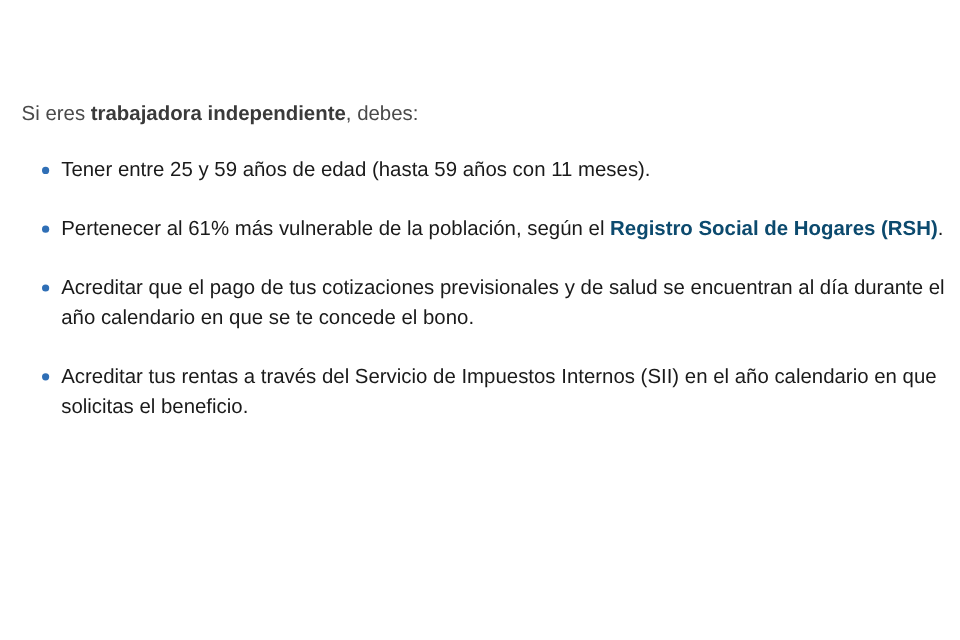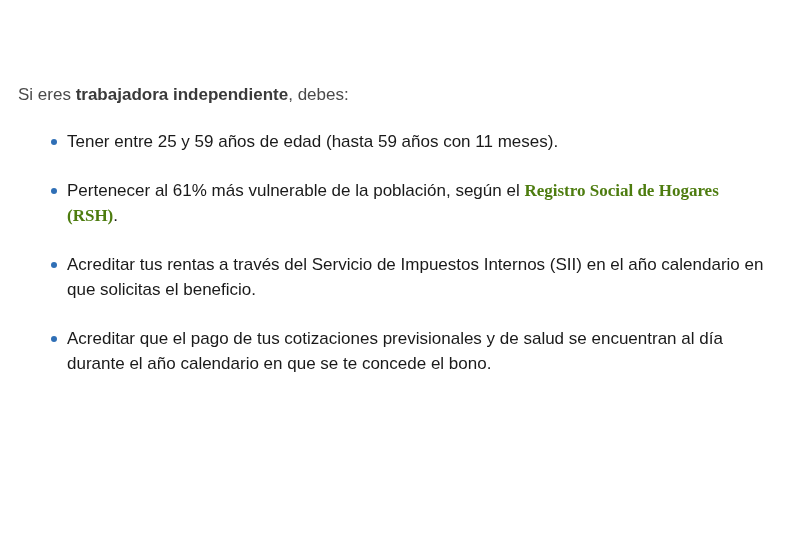--- a/index.html
+++ b/index.html
@@ -25,21 +25,21 @@
       line-height: 25px;
       color: #4a4a4a;
       margin: 0 0 22px 0;
     }
     .intro b {
       color: #3a3a3a;
       font-weight: bold;
     }
     ul.reqs {
       list-style: none;
-      margin: 16px;
+      margin: 0;
       padding: 0;
     }
     ul.reqs li {
       position: relative;
       padding-left: 33px;
       font-size: 17px;
       line-height: 25px;
       color: #1a1a1a;
       margin-bottom: 24px;
     }
@@ -47,37 +47,36 @@
       position: absolute;
       left: 17px;
       top: 10px;
       width: 6px;
       height: 6px;
       border-radius: 50%;
       background: #2f6fb6;
     }
     ul.reqs li b {
       font-weight: bold;
-      color: #4d7c0f;
-      font-family: Liberation Serif, serif;
+      color: #0c4a6e;
     }
   </style>
 </head>
 <body>
 
 <div class="content">
   <p class="intro"><span>Si eres </span><b>trabajadora independiente</b><span>, debes:</span></p>
 
   <ul class="reqs">
     <li>
       <span class="bullet"></span><span>Tener entre 25 y 59 años de edad (hasta 59 años con 11 meses).</span><b></b><span></span>
     </li>
     <li>
       <span class="bullet"></span><span>Pertenecer al 61% más vulnerable de la población, según el </span><b>Registro Social de Hogares (RSH)</b><span>.</span>
     </li>
     <li>
-      <span class="bullet"></span><span>Acreditar tus rentas a través del Servicio de Impuestos Internos (SII) en el año calendario en que solicitas el beneficio.</span><b></b><span></span>
+      <span class="bullet"></span><span>Acreditar que el pago de tus cotizaciones previsionales y de salud se encuentran al día durante el año calendario en que se te concede el bono.</span><b></b><span></span>
     </li>
     <li>
-      <span class="bullet"></span><span>Acreditar que el pago de tus cotizaciones previsionales y de salud se encuentran al día durante el año calendario en que se te concede el bono.</span><b></b><span></span>
+      <span class="bullet"></span><span>Acreditar tus rentas a través del Servicio de Impuestos Internos (SII) en el año calendario en que solicitas el beneficio.</span><b></b><span></span>
     </li>
   </ul>
 </div>
 
 </body></html>

